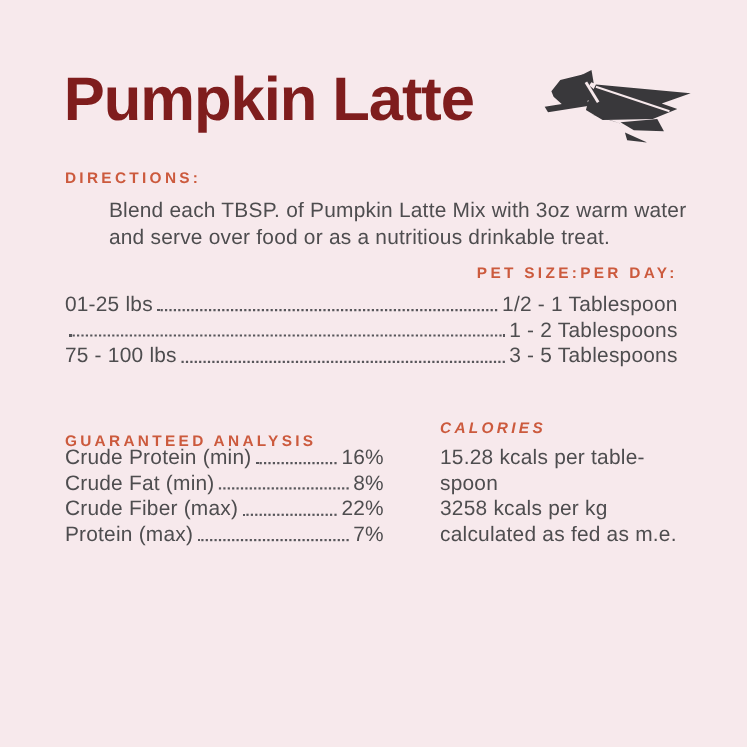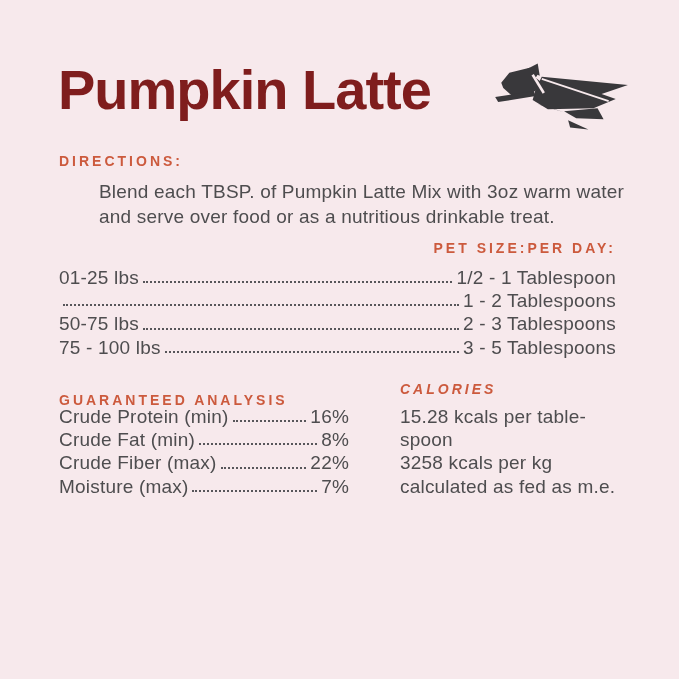--- a/index.html
+++ b/index.html
@@ -102,25 +102,20 @@
     <div class="frow">
       <span>01-25 lbs</span>
       <span class="leader"></span>
       <span>1/2 - 1 Tablespoon</span>
     </div>
     <div class="frow">
       <span class="leader"></span>
       <span>1 - 2 Tablespoons</span>
     </div>
     <div class="frow">
-      <span>50-75 lbs</span>
-      <span class="leader"></span>
-      <span>2 - 3 Tablespoons</span>
-    </div>
-    <div class="frow">
       <span>75 - 100 lbs</span>
       <span class="leader"></span>
       <span>3 - 5 Tablespoons</span>
     </div>
   </div>
 
   <div class="h-orange ga-h">GUARANTEED ANALYSIS</div>
   <div class="ga-rows">
     <div class="frow">
       <span>Crude Protein (min)</span>
@@ -131,21 +126,21 @@
       <span>Crude Fat (min)</span>
       <span class="leader"></span>
       <span>8%</span>
     </div>
     <div class="frow">
       <span>Crude Fiber (max)</span>
       <span class="leader"></span>
       <span>22%</span>
     </div>
     <div class="frow">
-      <span>Moisture (max)</span>
+      <span>Protein (max)</span>
       <span class="leader"></span>
       <span>7%</span>
     </div>
   </div>
 
   <div class="h-orange cal-h">CALORIES</div>
   <div class="cal-lines">
     <div>15.28 kcals per table-</div>
     <div>spoon</div>
     <div>3258 kcals per kg</div>

